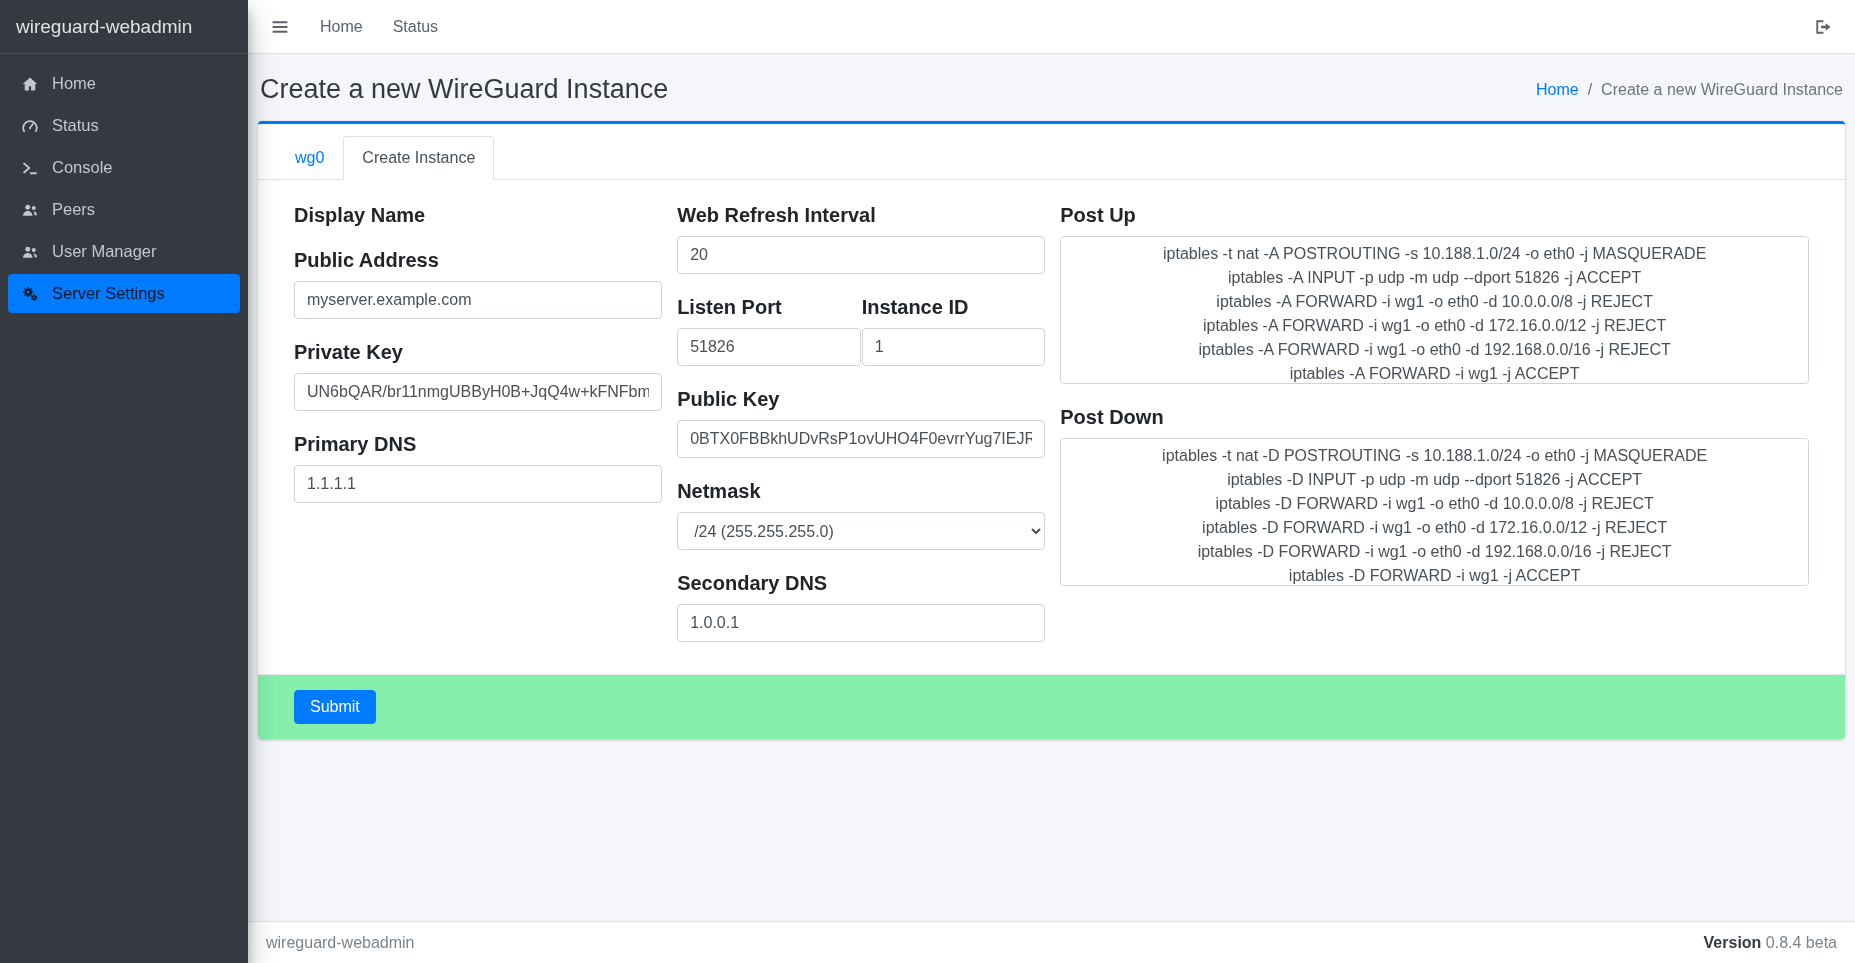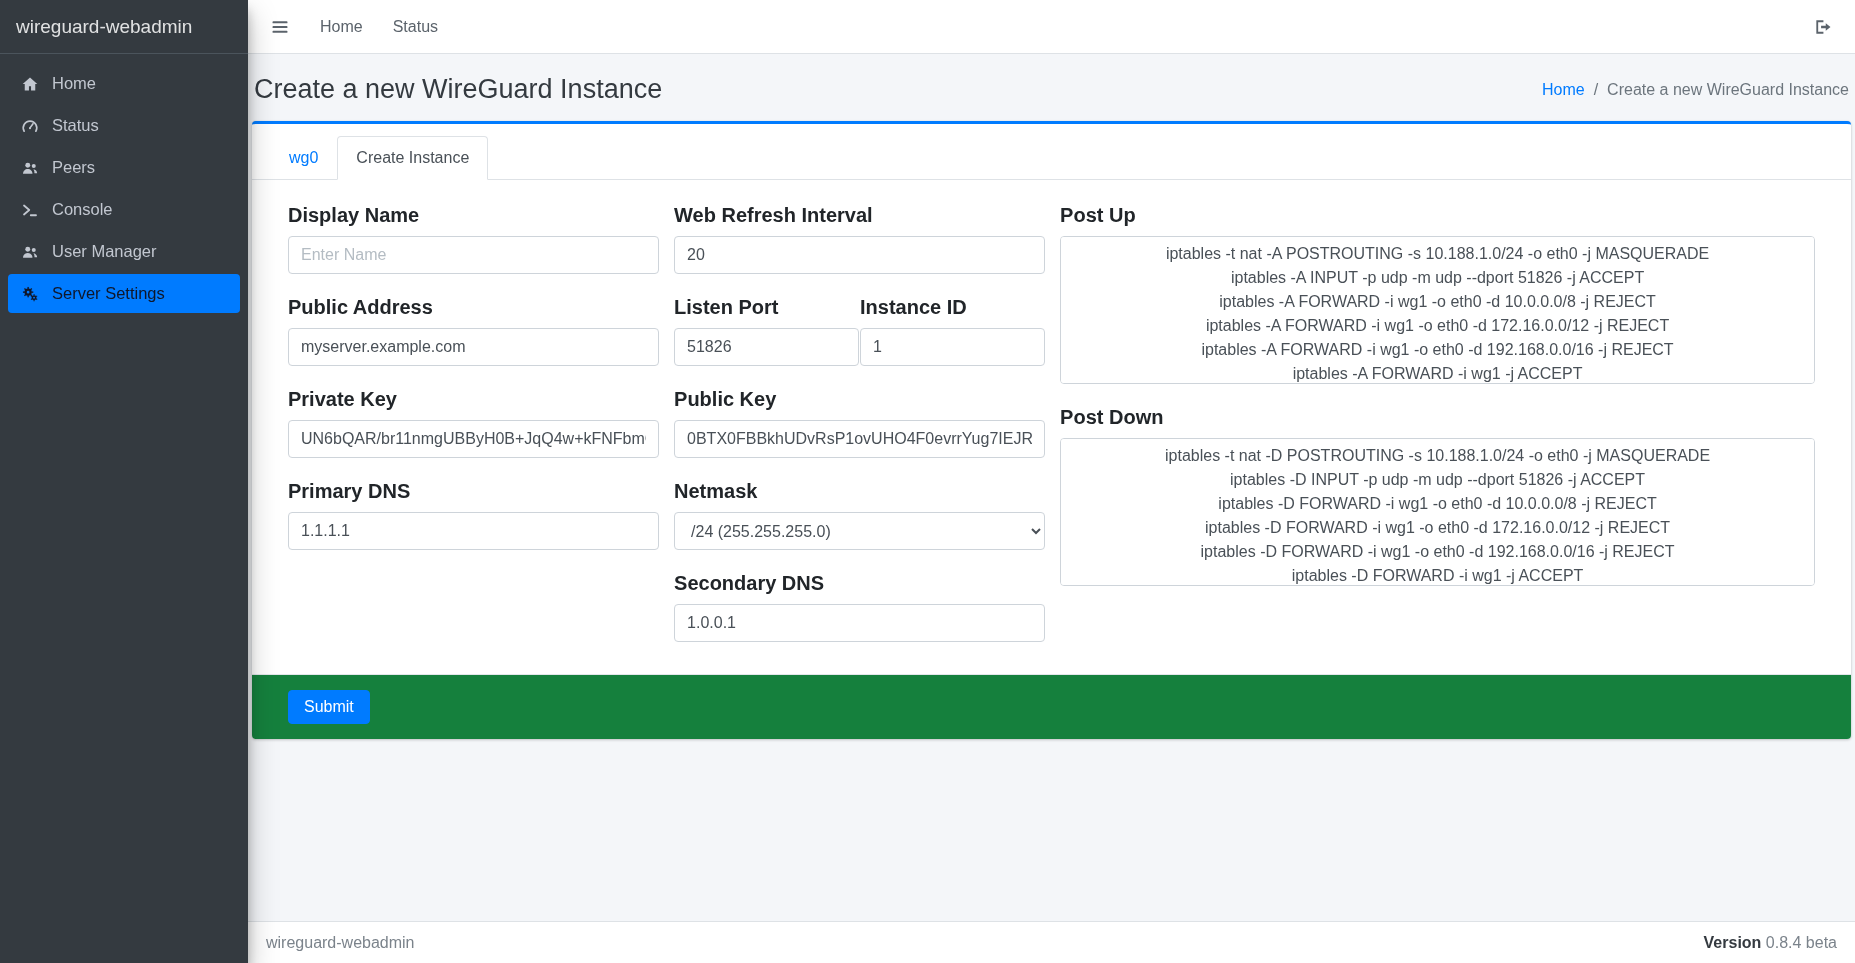--- a/index.html
+++ b/index.html
@@ -39,21 +39,21 @@
   .navbar {
     height:54px; flex-shrink:0; background:#fff; border-bottom:1px solid #dee2e6;
     display:flex; align-items:center; padding:0 22px;
   }
   .navbar-left { display:flex; align-items:center; gap:30px; }
   .icon-btn { display:flex; align-items:center; color:#5b636b; cursor:pointer; text-decoration:none; }
   .icon-btn svg { width:20px; height:20px; }
   .nav-link { color:#5b636b; text-decoration:none; font-size:16px; cursor:pointer; }
   .navbar-spacer { flex:1; }
 
-  .content { flex:1; overflow:hidden; padding:0 4px; }
+  .content { flex:1; overflow:hidden; padding:0 10px; }
   .content-header { display:flex; align-items:center; justify-content:space-between; padding:20px 2px 8px; }
   .page-title { margin:0; font-size:27px; font-weight:500; color:#343a40; }
   .breadcrumb { display:flex; gap:9px; font-size:16px; color:#6c757d; }
   .breadcrumb-link { color:#007bff; text-decoration:none; cursor:pointer; }
 
   
   .card {
     background:#fff; border-top:3px solid #007bff; border-radius:4px;
     box-shadow:0 0 1px rgba(0,0,0,.125), 0 1px 3px rgba(0,0,0,.2);
     margin-top:8px;
@@ -83,21 +83,21 @@
   textarea.form-control {
     height:148px; resize:none; overflow-y:scroll; line-height:24px;
     padding-top:5px; white-space:pre;text-align:center; 
   }
   textarea::-webkit-scrollbar { width:15px; }
   textarea::-webkit-scrollbar-track { background:#f1f2f4; border-left:1px solid #e4e6e8; border-radius:0 3px 3px 0; }
   textarea::-webkit-scrollbar-thumb { background:#c3c8cc; border:3px solid #f1f2f4; border-radius:8px; }
   .two-col { display:grid; grid-template-columns:1fr 1fr; column-gap:1px; }
 
   .card-footer {
-    background:#15803d; border-top:1px solid #e3e6ea; padding:15px 36px;
+    background:#86efac; border-top:1px solid #e3e6ea; padding:15px 36px;
     border-radius:0 0 4px 4px;
   }
   .btn-primary {
     background:#007bff; border:1px solid #007bff; color:#fff;
     font-size:16px; font-family:inherit; padding:7px 15px; border-radius:4px; cursor:pointer;
   }
 
   
   .footer {
     flex-shrink:0; height:42px; background:#fff; border-top:1px solid #dee2e6;
@@ -179,33 +179,33 @@
       <a class="nav-item">
         <span class="nav-icon">
             <svg viewBox="0 0 24 24">
               <use href="#i-gauge"></use>
             </svg>
           </span>
         <span>Status</span>
       </a>
       <a class="nav-item">
         <span class="nav-icon">
-            <svg viewBox="0 0 24 24" fill="currentColor">
-              <use href="#i-users"></use>
-            </svg>
-          </span>
-        <span>Peers</span>
-      </a>
-      <a class="nav-item">
-        <span class="nav-icon">
             <svg viewBox="0 0 24 24">
               <use href="#i-terminal"></use>
             </svg>
           </span>
         <span>Console</span>
+      </a>
+      <a class="nav-item">
+        <span class="nav-icon">
+            <svg viewBox="0 0 24 24" fill="currentColor">
+              <use href="#i-users"></use>
+            </svg>
+          </span>
+        <span>Peers</span>
       </a>
       <a class="nav-item">
         <span class="nav-icon">
             <svg viewBox="0 0 24 24" fill="currentColor">
               <use href="#i-users"></use>
             </svg>
           </span>
         <span>User Manager</span>
       </a>
       <a class="nav-item active">
@@ -254,21 +254,20 @@
           <a class="tab tab-link">wg0</a>
           <a class="tab active">Create Instance</a>
         </div>
 
         <div class="card-body">
           <div class="form-grid">
 
             <div>
               <div class="fg">
                 <label>Display Name</label>
-                <input class="form-control" type="text" placeholder="Enter Name" style="">
               </div>
               <div class="fg">
                 <label>Public Address</label>
                 <input class="form-control" type="text" value="myserver.example.com" style="">
               </div>
               <div class="fg">
                 <label>Private Key</label>
                 <input class="form-control" type="text" value="UN6bQAR/br11nmgUBByH0B+JqQ4w+kFNFbmC8R" style="">
               </div>
               <div class="fg">

